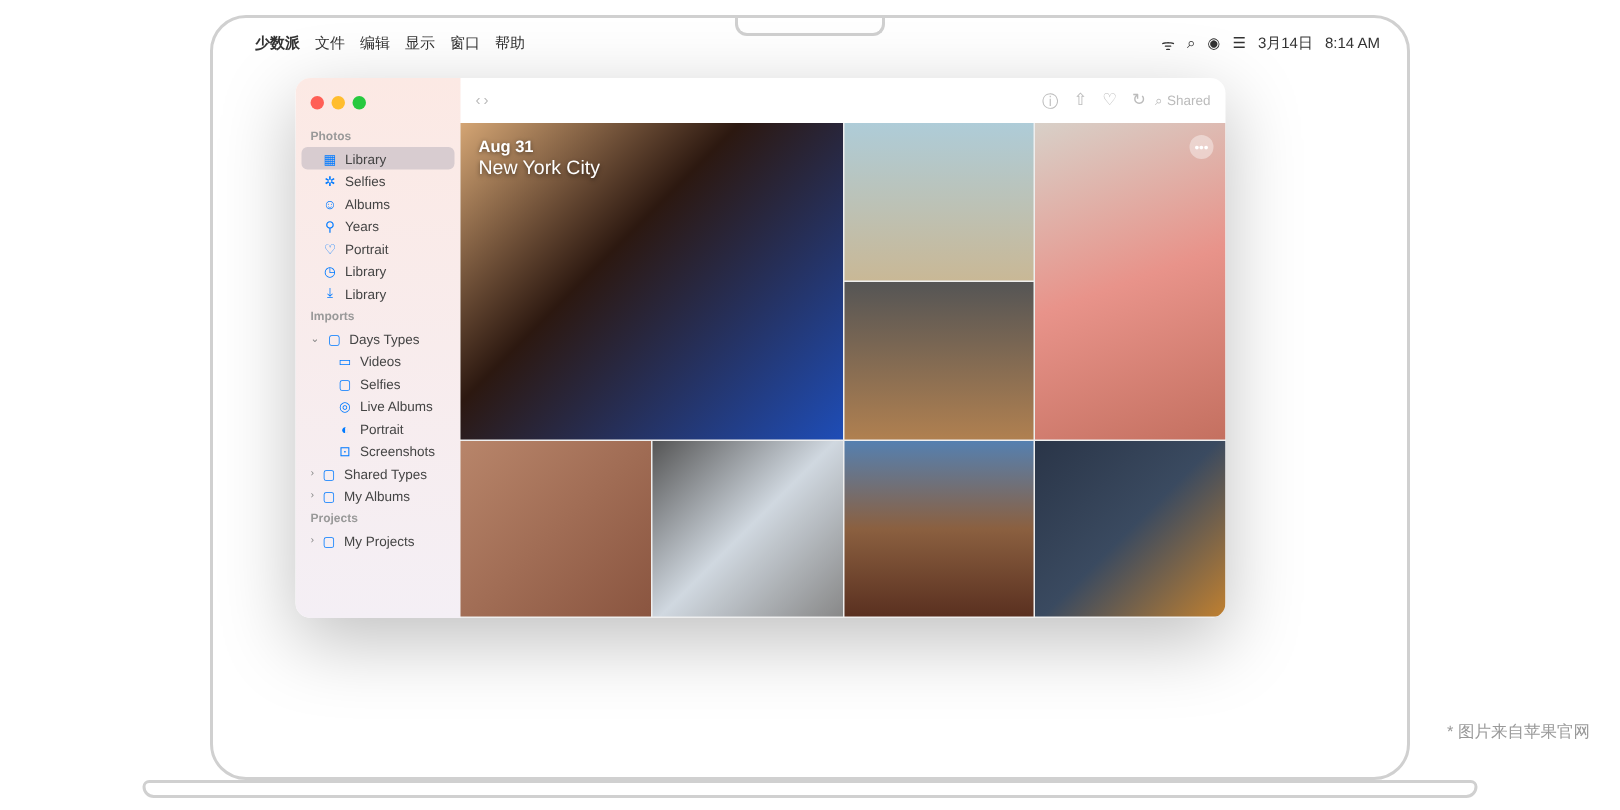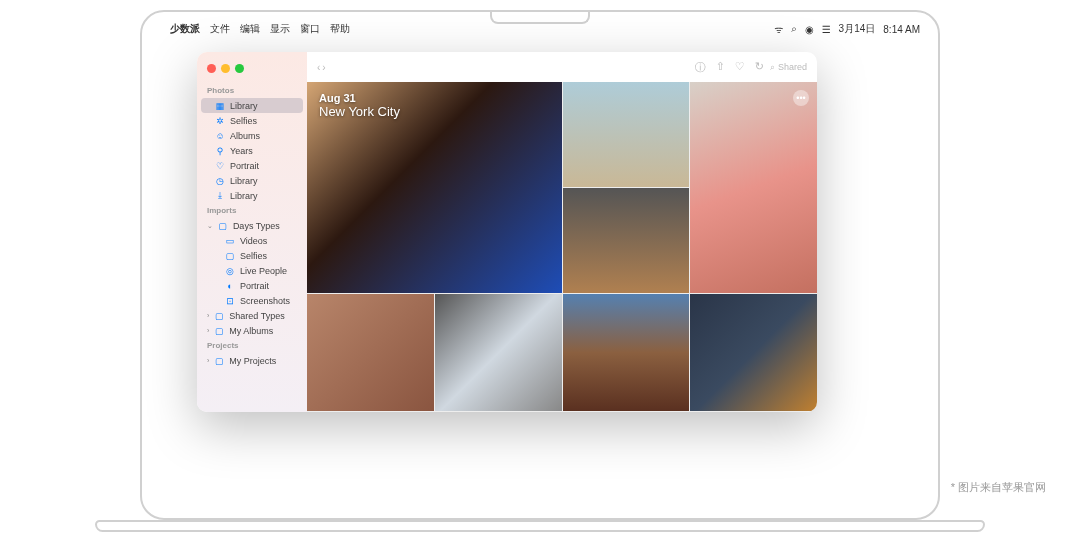--- a/index.html
+++ b/index.html
@@ -40,21 +40,21 @@
 .t3{grid-column:4/5;grid-row:1/2;background:linear-gradient(160deg,#d8d0c8,#e8938a,#c47060)}
 .t4{background:linear-gradient(135deg,#b8856a,#8a5540)}
 .t5{background:linear-gradient(135deg,#555,#d0d8e0,#888)}
 .t6{background:linear-gradient(180deg,#5580b0,#8b6040,#5a3020)}
 .t7{background:linear-gradient(135deg,#2a3548,#3a4a60,#c08030)}
 .t8{background:linear-gradient(135deg,#402818,#c8a078,#d08030)}
 .overlay{position:absolute;left:12px;top:10px;color:#fff;text-shadow:0 1px 3px rgba(0,0,0,0.5)}
 .overlay .date{font-size:11px;font-weight:700}
 .overlay .loc{font-size:13px}
 .badge{position:absolute;right:8px;top:8px;width:16px;height:16px;border-radius:50%;background:rgba(255,255,255,0.4);color:#fff;font-size:9px;display:flex;align-items:center;justify-content:center}
-.caption{position:absolute;right:34px;bottom:45px;font-size:11px;color:#999}
+.caption{position:absolute;right:20px;bottom:45px;font-size:11px;color:#999}
 </style>
 </head>
 <body>
 
 <div class="laptop">
   <div class="notch"></div>
   <div class="menubar">
     <div class="left">
       <span class="apple"></span>
       <b>少数派</b>
@@ -121,21 +121,21 @@
       <div class="nav-item sub">
           <span class="ico">▭</span>
           <span>Videos</span>
         </div>
       <div class="nav-item sub">
           <span class="ico">▢</span>
           <span>Selfies</span>
         </div>
       <div class="nav-item sub">
           <span class="ico">◎</span>
-          <span>Live People</span>
+          <span>Live Albums</span>
         </div>
       <div class="nav-item sub">
           <span class="ico">◐</span>
           <span>Portrait</span>
         </div>
       <div class="nav-item sub">
           <span class="ico">⊡</span>
           <span>Screenshots</span>
         </div>
       <div class="nav-item">

